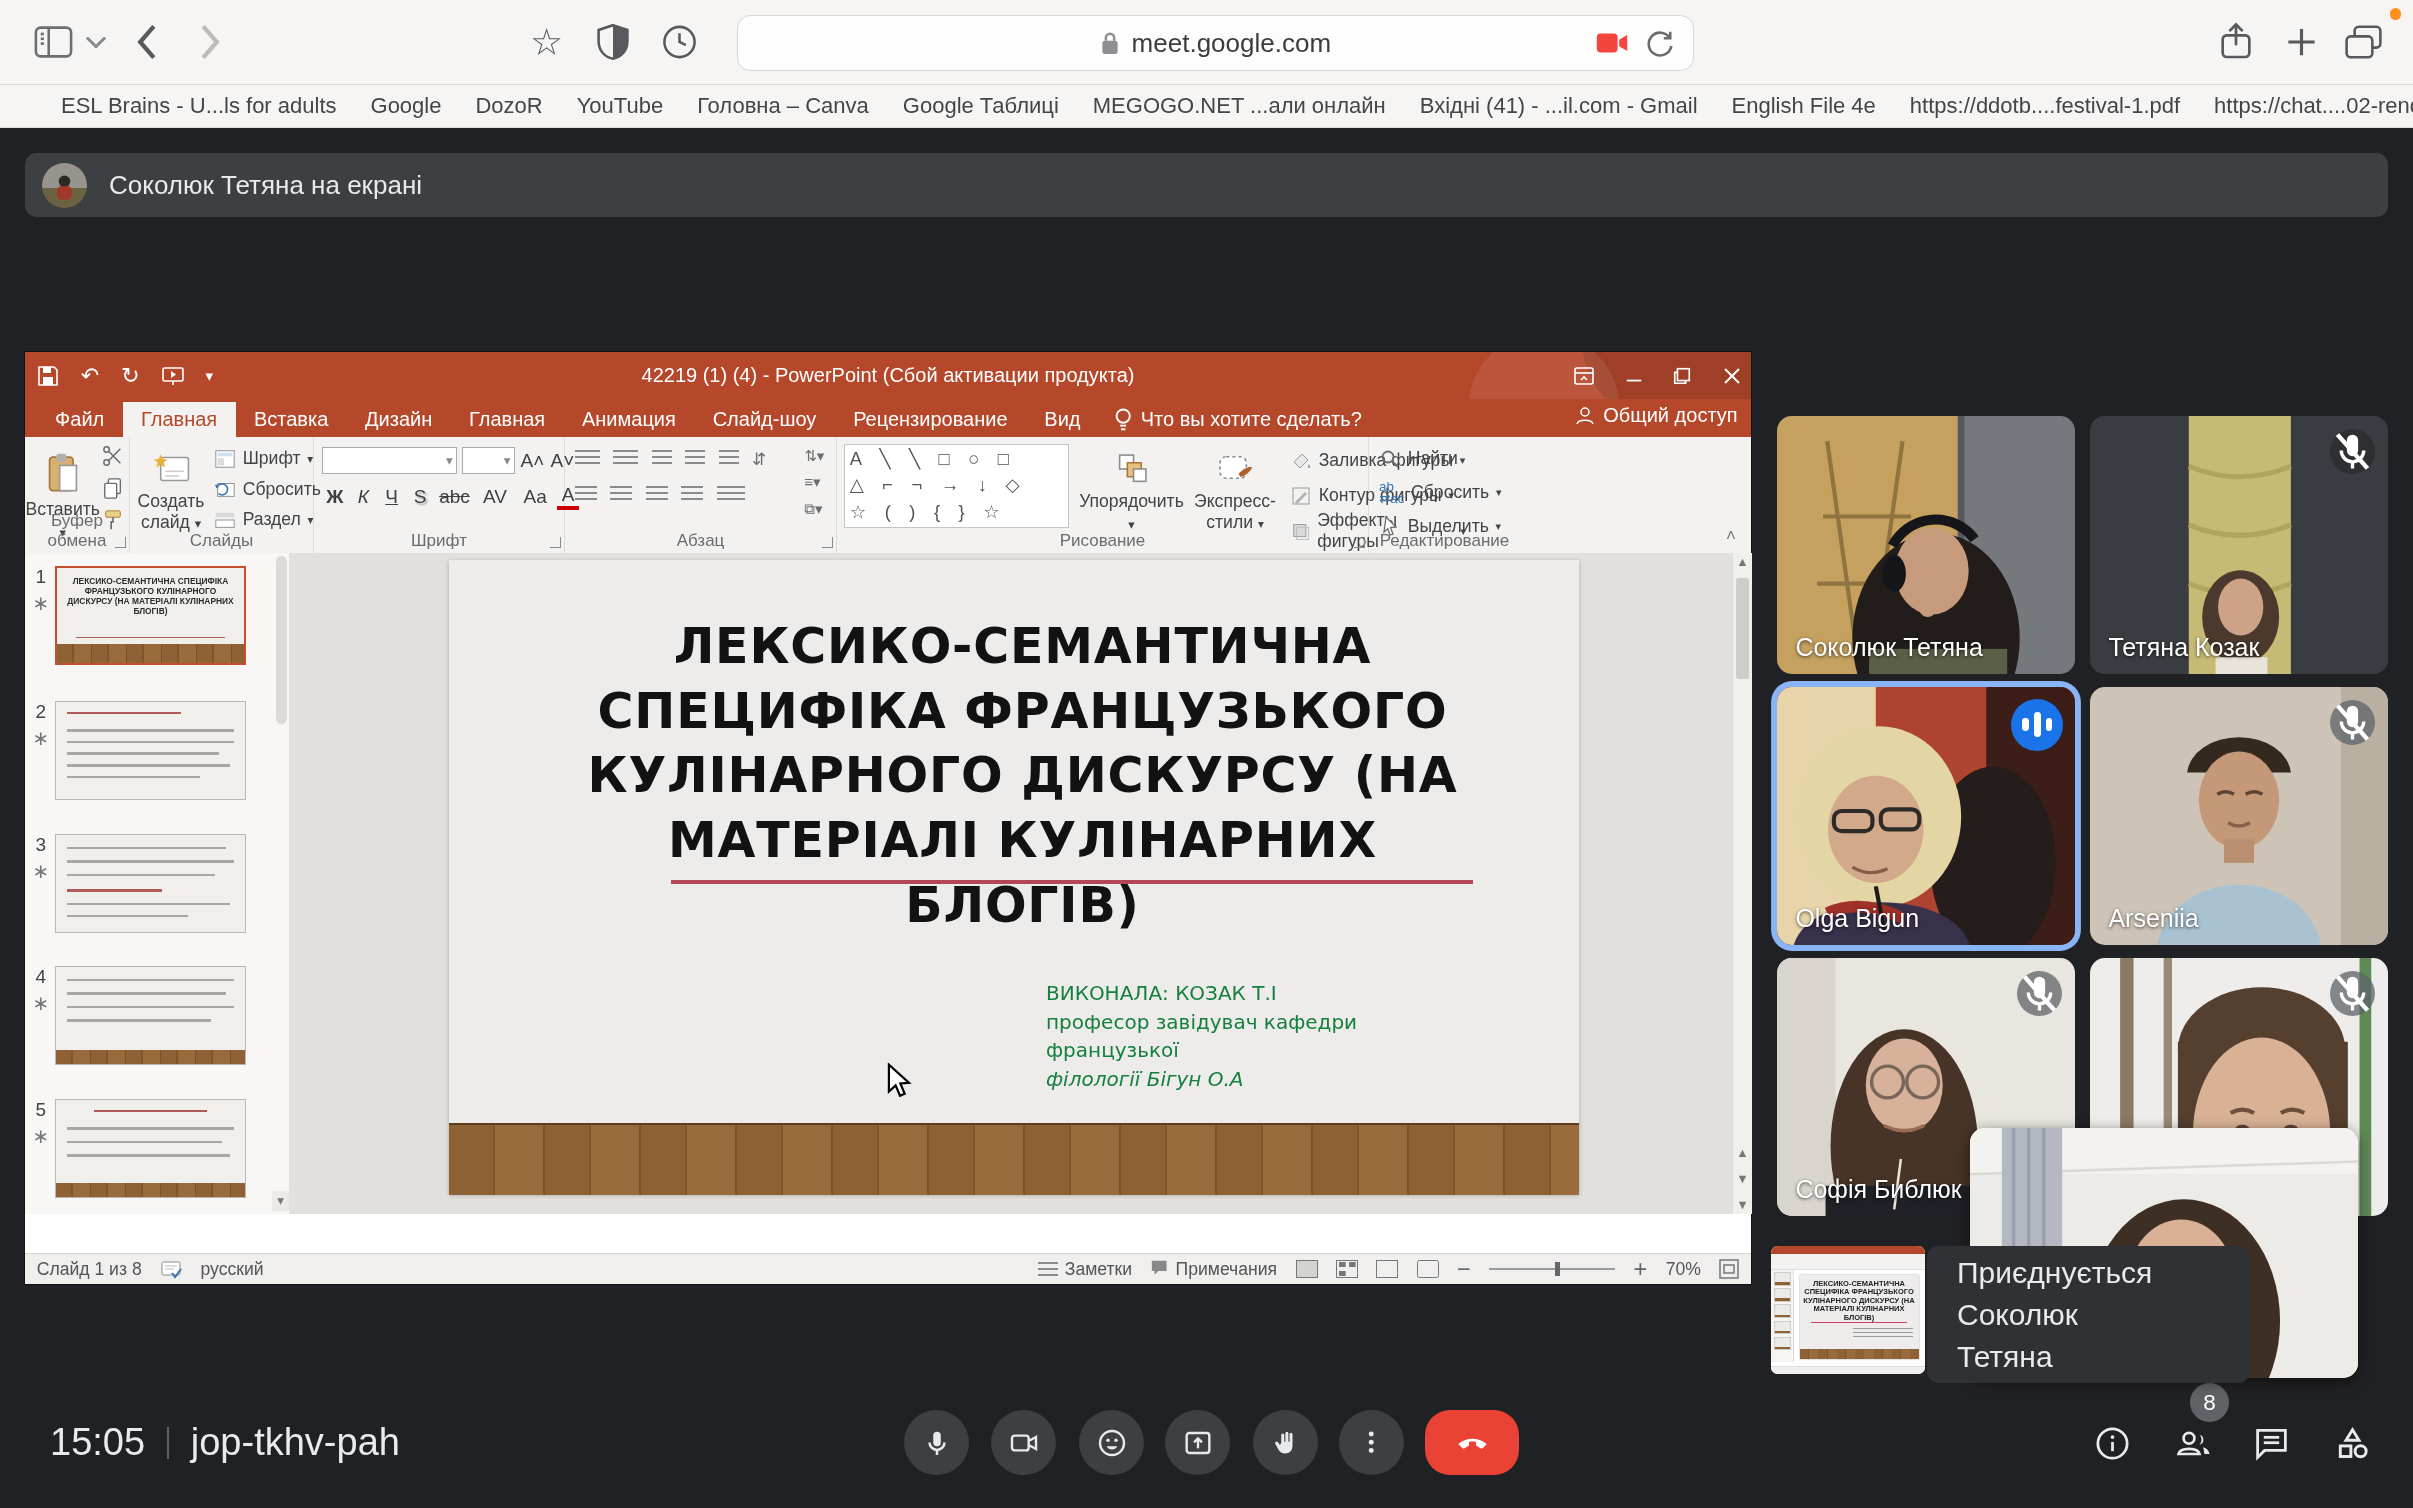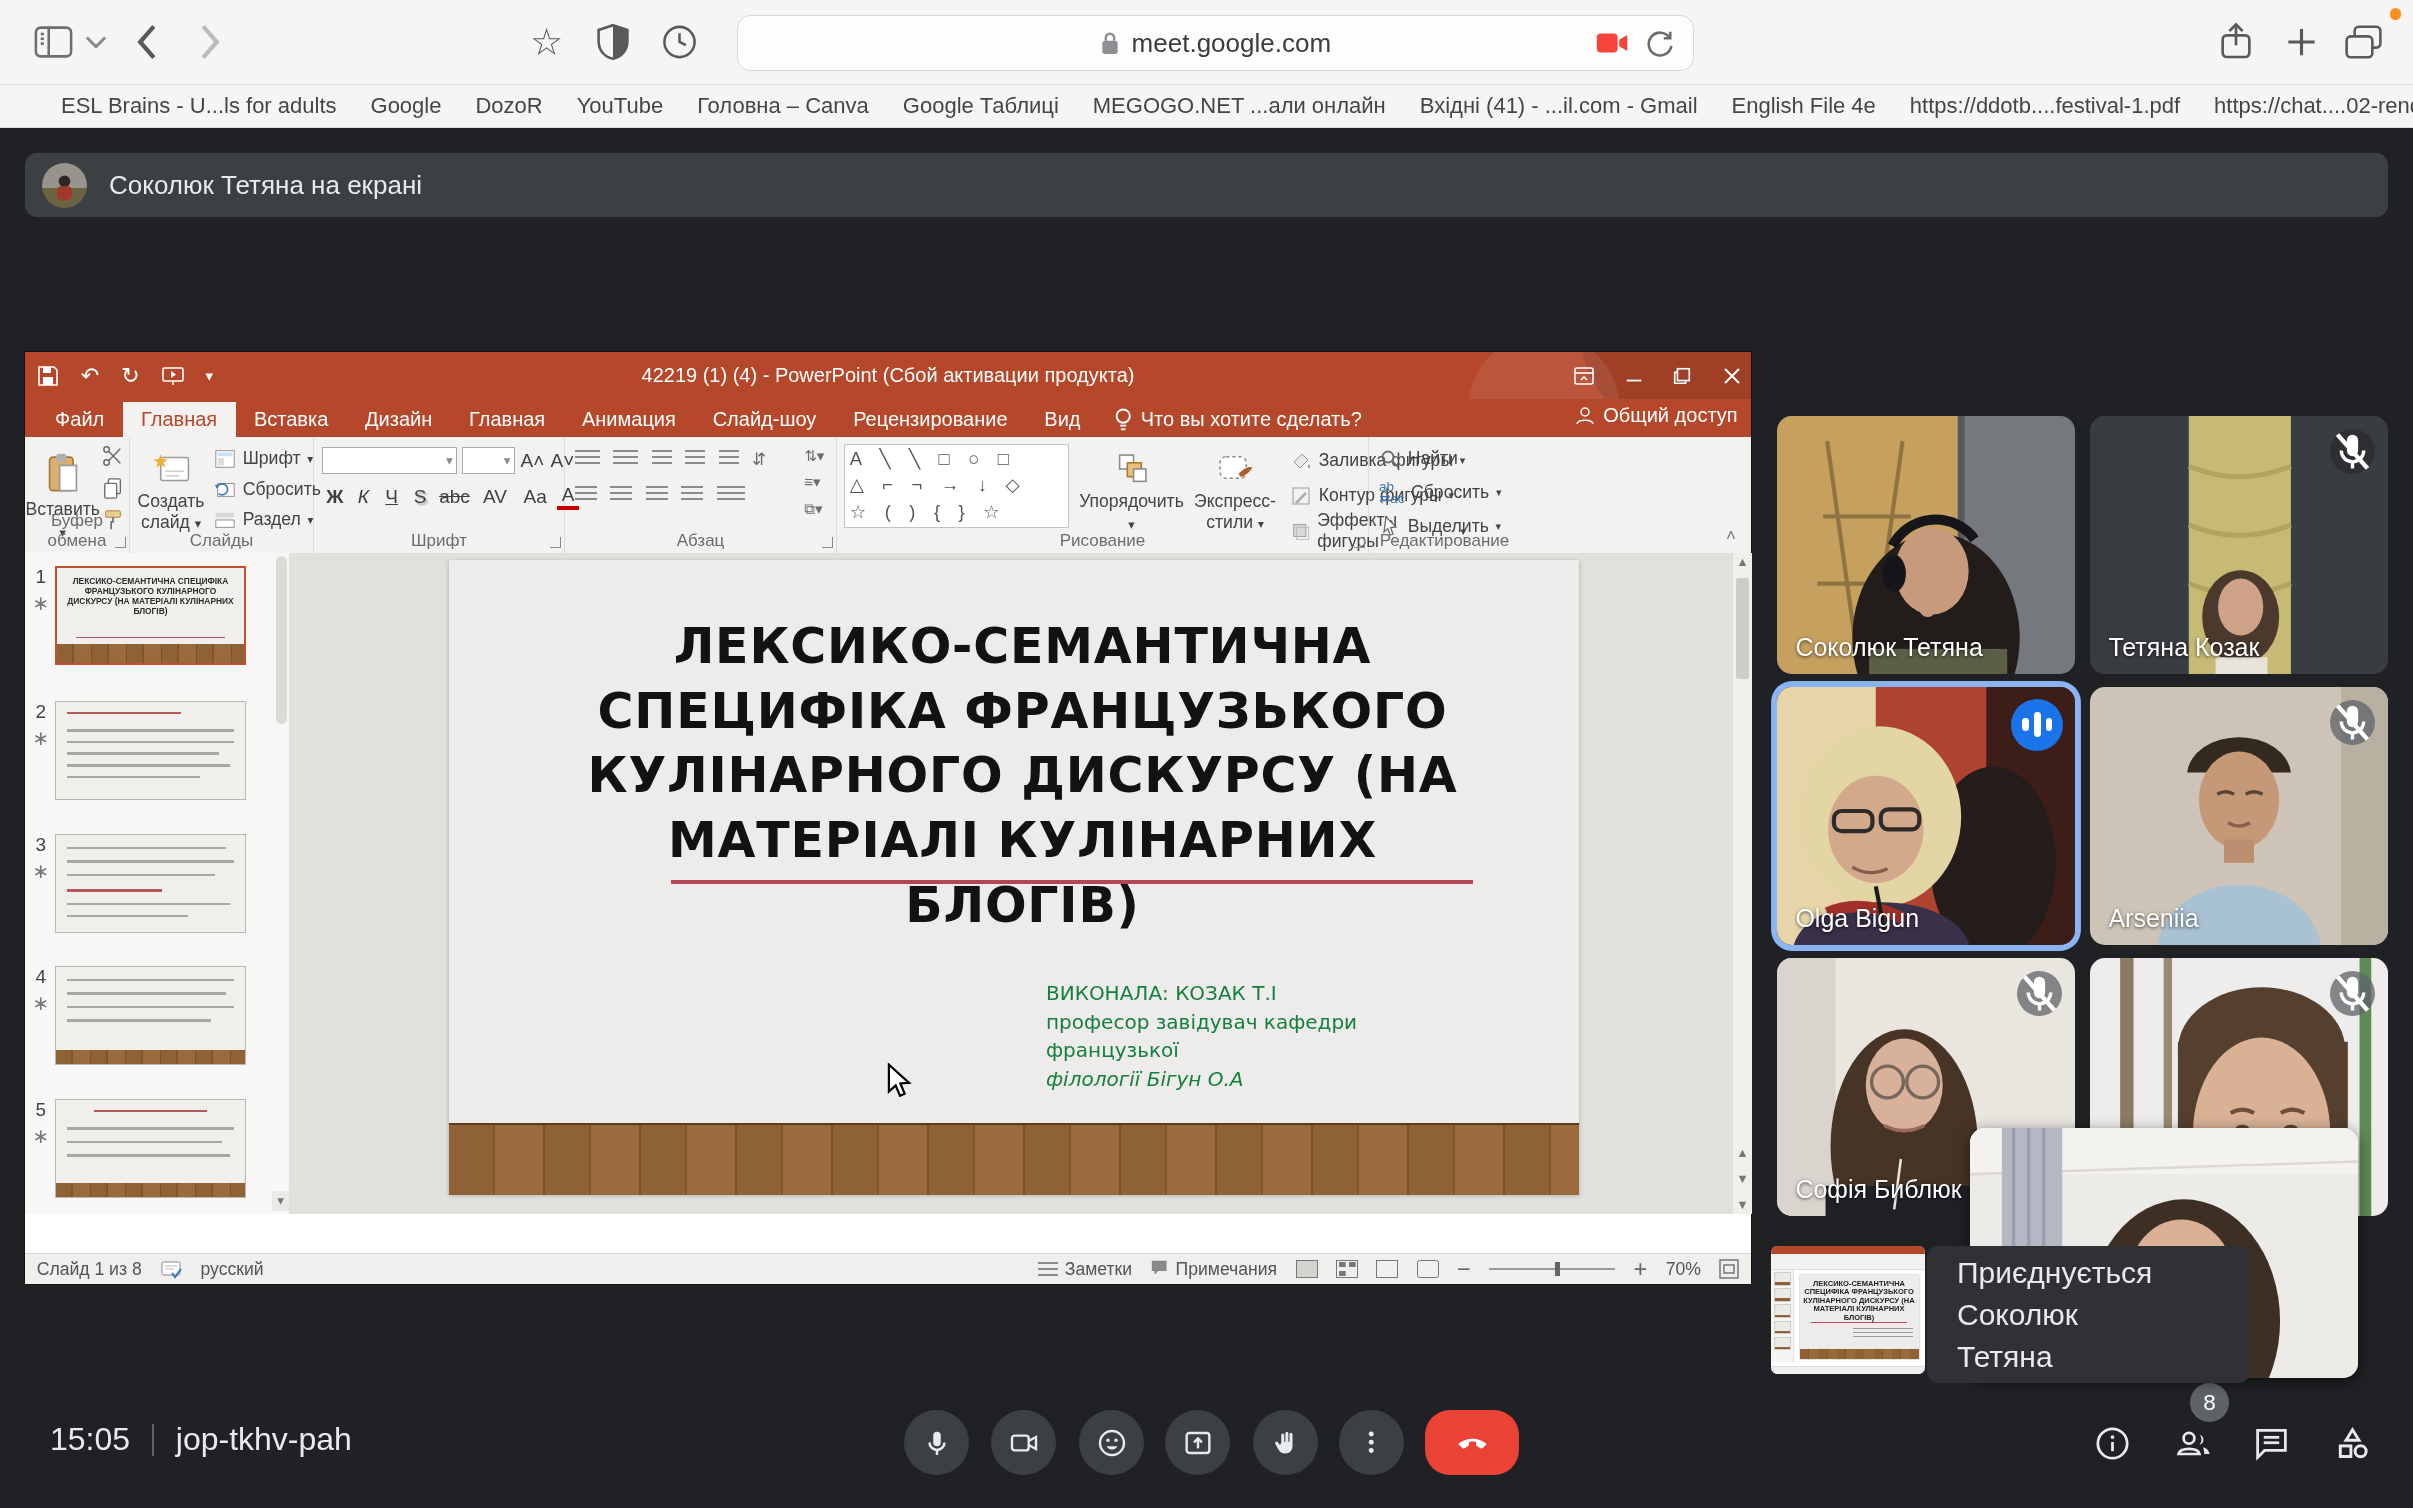--- a/index.html
+++ b/index.html
@@ -107,21 +107,21 @@
   .mt-panel i{display:block;margin:2.5px 2.5px 0 2.5px;height:11.7px;background:#eceae6;border:0.8px solid #ccc;position:relative}
   .mt-panel i::after{content:"";position:absolute;left:0;bottom:0;width:100%;height:2.5px;background:#8f6236}
   .mt-slide{position:absolute;left:28.5px;top:28.5px;width:119px;height:84px;background:#edecea;box-shadow:0 0 1.7px rgba(0,0,0,.4)}
   .mt-title{position:absolute;left:3%;top:6%;width:94%;font-size:7.5px;line-height:1.15;font-weight:bold;color:#222;text-align:center}
   .mt-rule{position:absolute;left:10%;top:56%;width:80%;height:0.8px;background:#c46}
   .mt-lines{position:absolute;left:45%;top:64%;width:50%;height:15px;background:repeating-linear-gradient(#9a9a9a 0 0.8px,transparent 0.8px 4.2px)}
   .mt-floor{position:absolute;left:0;bottom:0;width:100%;height:10px;background:repeating-linear-gradient(90deg,#8f6236 0 8.4px,#7f552c 8.4px 9.2px,#996a3b 9.2px 18.4px)}
   .mt-status{position:absolute;left:0;bottom:0;width:100%;height:7.5px;background:#f1efed;border-top:0.8px solid #ddd}
 
   
-  #bb-left{position:absolute;left:50px;top:1421px;display:flex;align-items:center;gap:22px;color:#e8eaed;font-size:32px}
+  #bb-left{position:absolute;left:50px;top:1421px;display:flex;align-items:center;gap:22px;color:#e8eaed;font-size:38px}
   #bb-left .div{width:1.7px;height:32px;background:#5f6368}
   .ctl{position:absolute;top:1410px;width:65px;height:65px;border-radius:50%;background:#3c4043;display:flex;align-items:center;justify-content:center}
   #ctl-end{position:absolute;top:1410px;width:94px;height:65px;border-radius:25px;background:#ea4335;display:flex;align-items:center;justify-content:center}
   .rb{position:absolute;top:1424px;width:39px;height:39px;display:flex;align-items:center;justify-content:center}
   #badge8{position:absolute;left:2190px;top:1383px;width:39px;height:39px;border-radius:50%;background:#5f6368;color:#fff;font-size:22.6px;display:flex;align-items:center;justify-content:center;z-index:4}
 
   #cursor{position:absolute;left:882px;top:1063px;z-index:60}
 </style>
 </head>
 <body>

